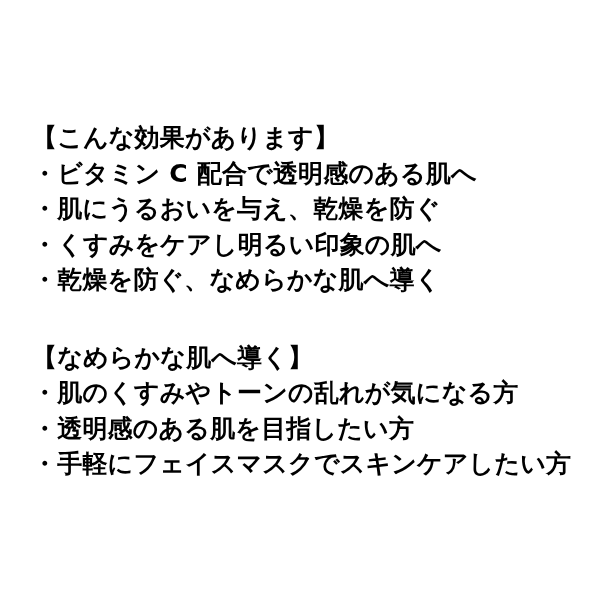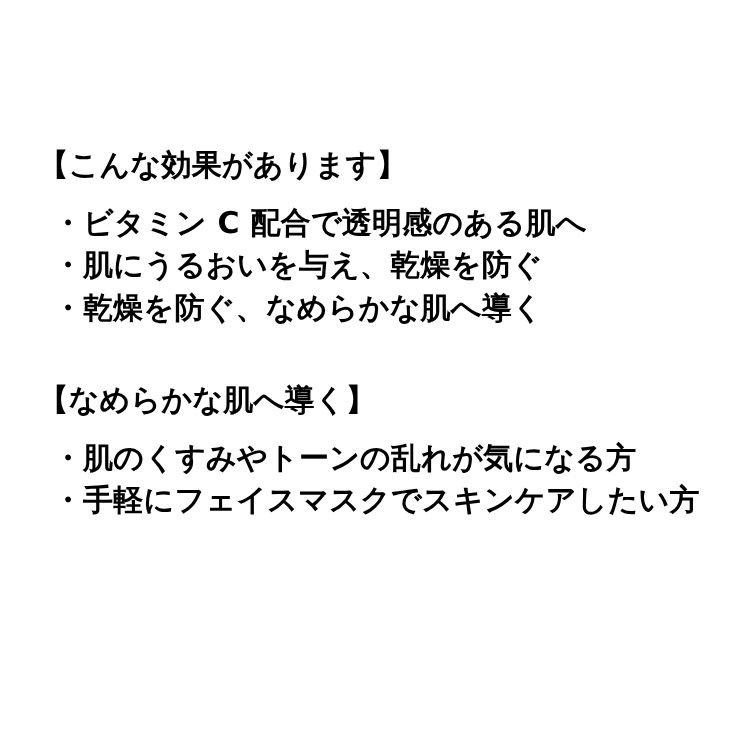--- a/index.html
+++ b/index.html
@@ -36,40 +36,42 @@
   }
   .item {
     font-size: 25px;
     font-weight: bold;
     color: #000000;
     line-height: 1.42;
     letter-spacing: 0.2px;
     white-space: nowrap;
   }
   .list {
-    margin: 12px;
+    margin: 0;
     padding: 0;
     list-style: none;
   }
 </style>
 </head>
 <body>
 
 <div class="page">
 
   <div class="block">
     <div class="heading">【こんな効果があります】</div>
     <ul class="list">
       <li class="item">・ビタミン C 配合で透明感のある肌へ</li>
       <li class="item">・肌にうるおいを与え、乾燥を防ぐ</li>
+      <li class="item">・くすみをケアし明るい印象の肌へ</li>
       <li class="item">・乾燥を防ぐ、なめらかな肌へ導く</li>
     </ul>
   </div>
 
   <div class="block">
     <div class="heading">【なめらかな肌へ導く】</div>
     <ul class="list">
       <li class="item">・肌のくすみやトーンの乱れが気になる方</li>
+      <li class="item">・透明感のある肌を目指したい方</li>
       <li class="item">・手軽にフェイスマスクでスキンケアしたい方</li>
     </ul>
   </div>
 
 </div>
 
 </body></html>

